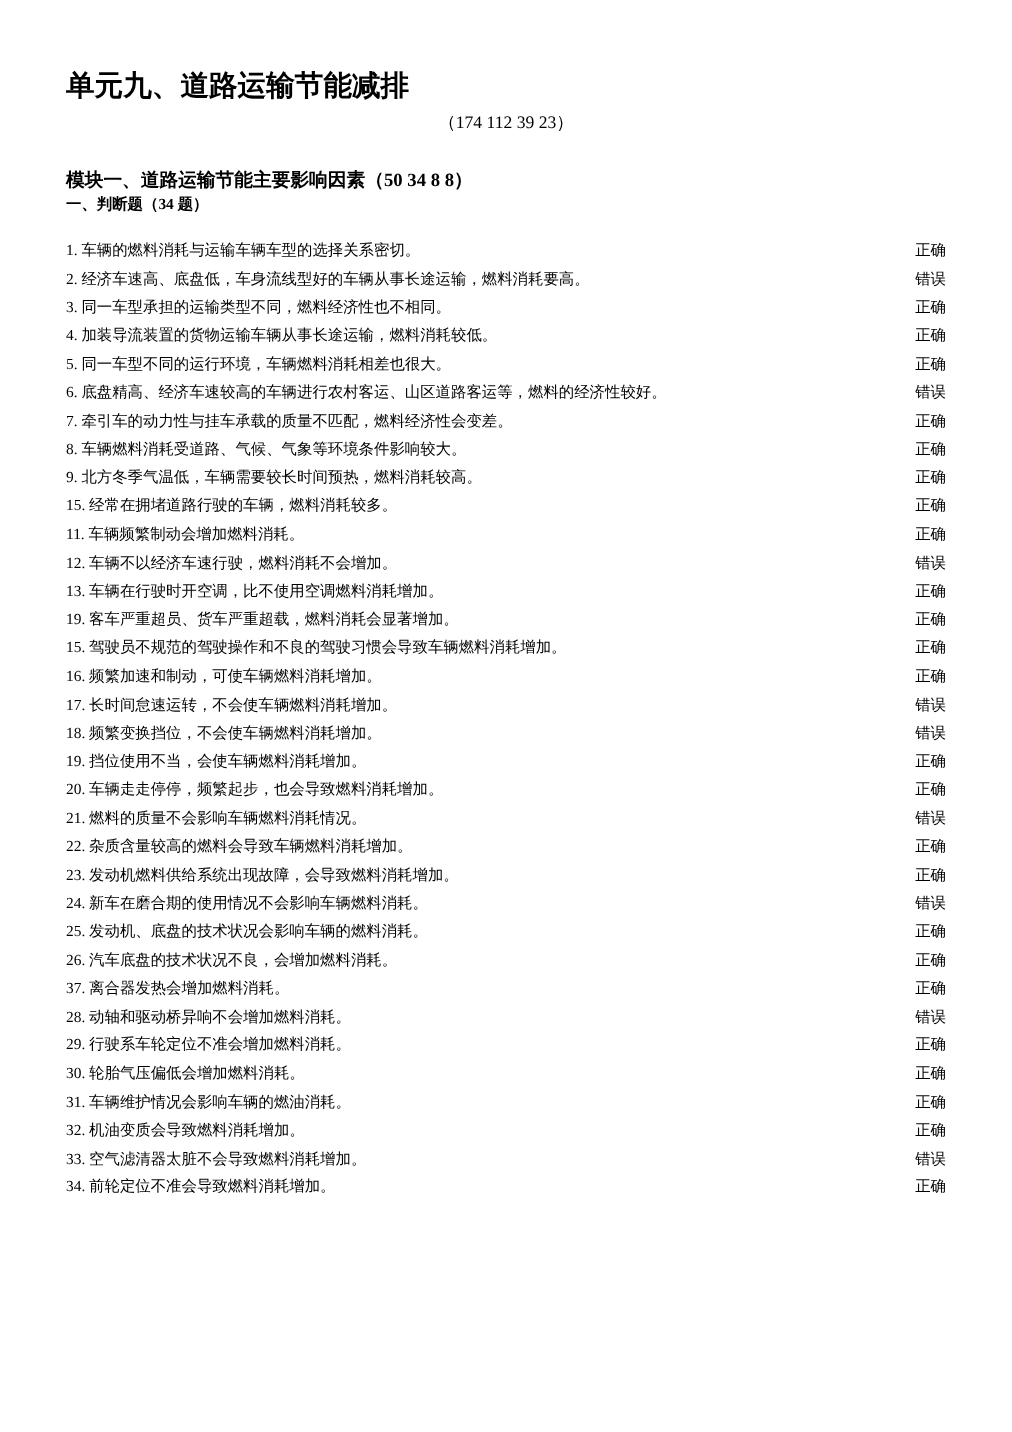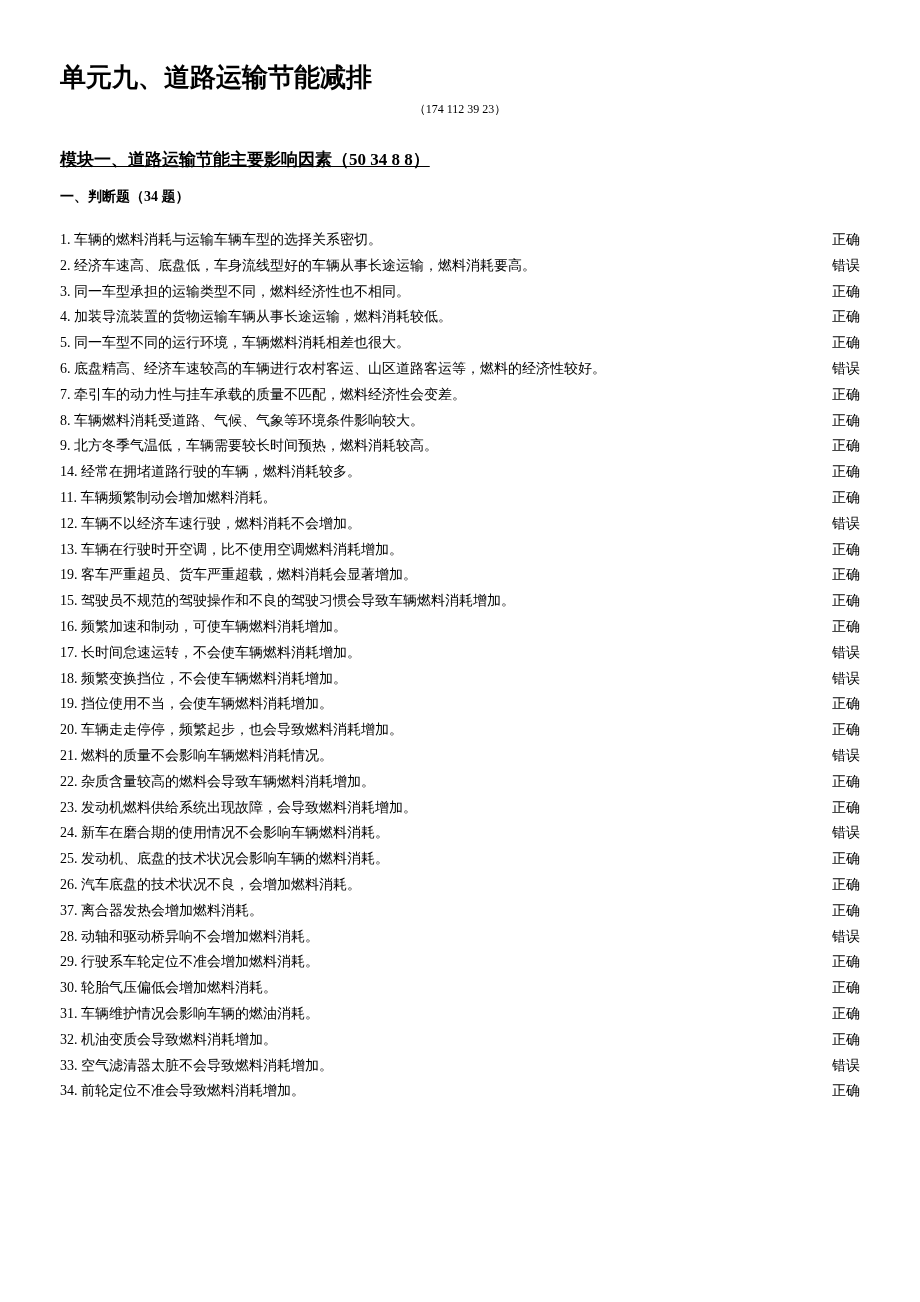--- a/index.html
+++ b/index.html
@@ -18,28 +18,27 @@
     }
     .main-title {
       text-align: left;
       font-size: 26px;
       font-weight: bold;
       margin-bottom: 6px;
       margin-top: 20px;
     }
     .subtitle {
       text-align: center;
-      font-size: 12px;
+      font-size: 16px;
       margin-bottom: 30px;
     }
     .module-title {
       font-size: 17px;
       font-weight: bold;
-      margin-bottom: 17px;
-      text-decoration: underline;
+      margin-bottom: 2px;
     }
     .section-title {
       font-size: 14px;
       font-weight: bold;
       margin-bottom: 22px;
     }
     .question-list {
       list-style: none;
     }
     .question-item {
@@ -99,21 +98,21 @@
     </li>
     <li class="question-item">
       <span class="question-text">8. 车辆燃料消耗受道路、气候、气象等环境条件影响较大。</span>
       <span class="question-answer">正确</span>
     </li>
     <li class="question-item">
       <span class="question-text">9. 北方冬季气温低，车辆需要较长时间预热，燃料消耗较高。</span>
       <span class="question-answer">正确</span>
     </li>
     <li class="question-item">
-      <span class="question-text">14. 经常在拥堵道路行驶的车辆，燃料消耗较多。</span>
+      <span class="question-text">15. 经常在拥堵道路行驶的车辆，燃料消耗较多。</span>
       <span class="question-answer">正确</span>
     </li>
     <li class="question-item">
       <span class="question-text">11. 车辆频繁制动会增加燃料消耗。</span>
       <span class="question-answer">正确</span>
     </li>
     <li class="question-item">
       <span class="question-text">12. 车辆不以经济车速行驶，燃料消耗不会增加。</span>
       <span class="question-answer">错误</span>
     </li>

